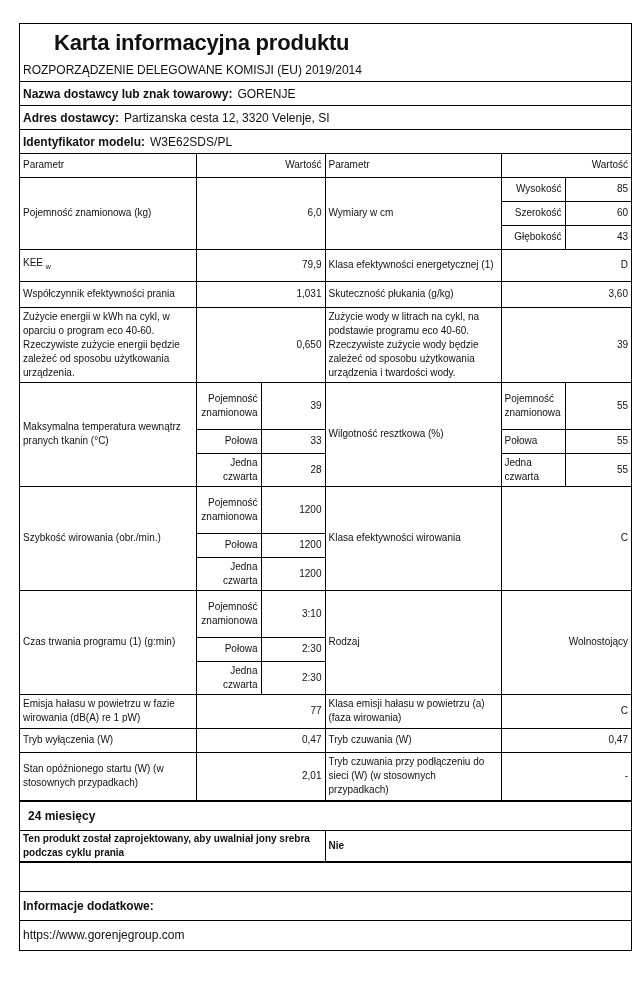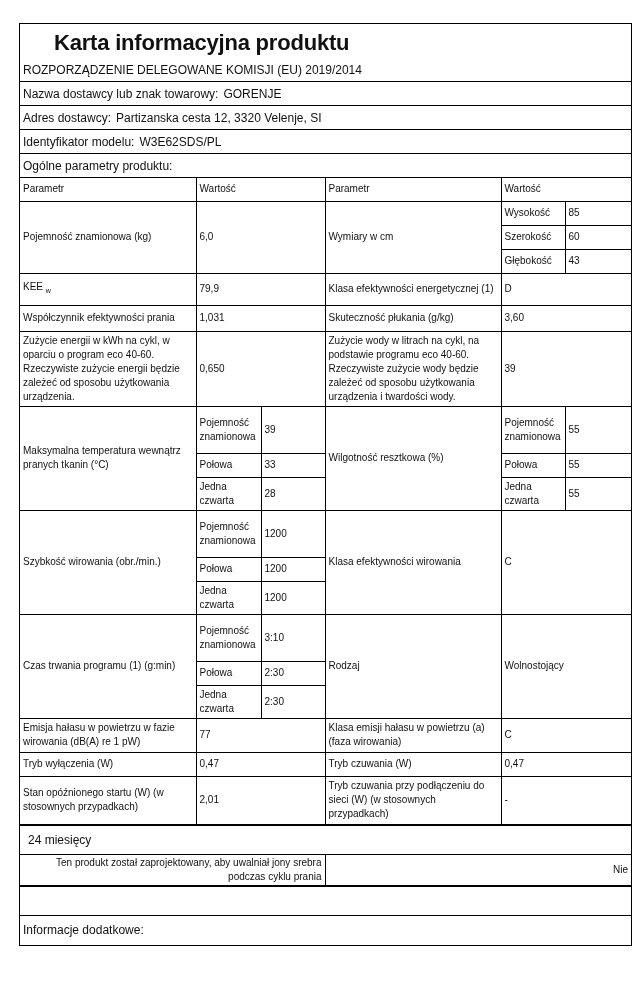--- a/index.html
+++ b/index.html
@@ -2,25 +2,25 @@
 <html><head>
 <meta charset="utf-8">
 <style>
   html, body { margin: 0; padding: 0; background: #ffffff; }
   body { width: 643px; height: 991px; position: relative; font-family: "Liberation Sans", sans-serif; color: #111; }
   .sheet { position: absolute; left: 19px; top: 23px; width: 611px; border: 1px solid #000; border-right: 1px solid #000; }
   .row { border-bottom: 1px solid #000; box-sizing: border-box; display: flex; align-items: center; padding-left: 3px; font-size: 10px; }
   .row:last-child { border-bottom: none; }
   .title { font-size: 22px; font-weight: bold; height: 34px; align-items: flex-end; padding-bottom: 2px; padding-left: 2px; border-bottom: none; letter-spacing: -0.2px; margin-left: 32px; }
   .reg { height: 24px; font-size: 12px; }
-  .b { font-weight: normal; text-align: right; }
+  .b { font-weight: bold; }
   .gap { display: inline-block; width: 5px; }
   table { border-collapse: collapse; width: 611px; table-layout: fixed; }
   td { border: 1px solid #000; font-size: 10px; padding: 1px 3px; vertical-align: middle; line-height: 14px; }
-  .c { text-align: left; }
+  .c { text-align: right; }
   .tbl-wrap { border-bottom: 1px solid #000; }
   .tbl-wrap table tr:first-child td { border-top: none; }
   .tbl-wrap td.first { border-left: none; }
   .tbl-wrap td.last { border-right: none; }
 </style>
 </head>
 <body>
 
 <div class="sheet">
   <div class="row title">Karta informacyjna produktu</div>
@@ -32,23 +32,20 @@
   </div>
   <div class="row reg">
     <span class="b">Adres dostawcy:</span>
       <span class="gap"></span>
     <span>Partizanska cesta 12, 3320 Velenje, SI</span>
   </div>
   <div class="row reg">
     <span class="b">Identyfikator modelu:</span>
       <span class="gap"></span>
     <span>W3E62SDS/PL</span>
-  </div>
-  <div class="row reg">
-    <span class="b">Ogólne parametry produktu:</span>
   </div>
 
   <div class="tbl-wrap">
   <table>
     <colgroup>
       <col style="width:176px">
           <col style="width:65px">
           <col style="width:64px">
           <col style="width:176px">
           <col style="width:64px">
@@ -184,13 +181,16 @@
         <td class="first b">Ten produkt został zaprojektowany, aby uwalniał jony srebra podczas cyklu prania</td>
         <td class="last b">Nie</td>
       </tr>
     </tbody>
       </table>
   </div>
   <div class="row reg" style="height:29px"></div>
   <div class="row reg" style="height:29px">
     <span class="b">Informacje dodatkowe:</span>
   </div>
+  <div class="row reg" style="height:29px">
+    <span>https://www.gorenjegroup.com</span>
+  </div>
 </div>
 
 </body></html>

